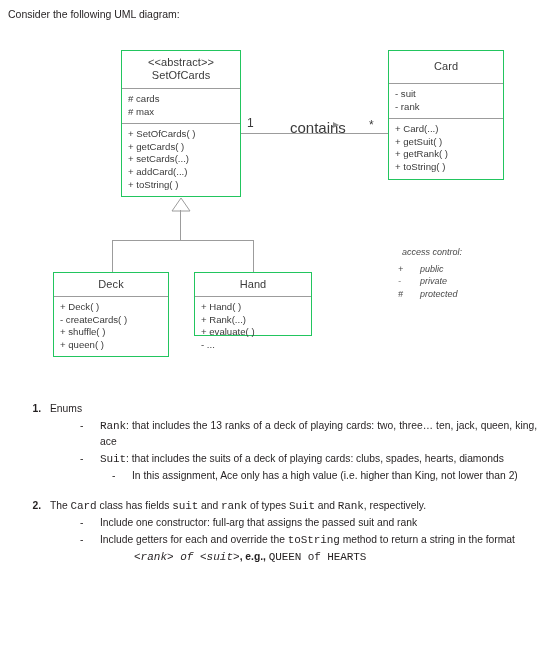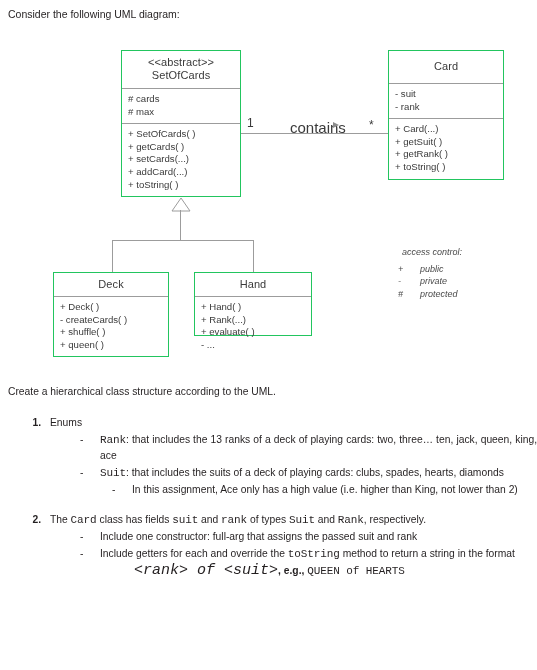--- a/index.html
+++ b/index.html
@@ -226,21 +226,21 @@
   ul.dash.tight {
     padding-left: 8px;
   }
   .mono {
     font-family: "Liberation Mono", monospace;
     font-size: 11px;
     letter-spacing: -0.1px;
   }
   .mono-ital {
     font-family: "Liberation Mono", monospace;
-    font-size: 15px;
+    font-size: 11px;
     font-style: italic;
   }
   .bold { font-weight: bold; }
   #format-example {
     margin-left: 34px;
     margin-top: 1px;
     line-height: 15.5px;
   }
   .gap { margin-top: 14px; }
 </style>
@@ -333,21 +333,20 @@
     <div class="legend-title">access control:</div>
     <div class="legend-row"><span class="legend-sym">+</span><span>public</span></div>
     <div class="legend-row"><span class="legend-sym">-</span><span>private</span></div>
     <div class="legend-row"><span class="legend-sym">#</span><span>protected</span></div>
   </div>
 
 </div>
 
 <div id="instructions">
 
-  <div class="instr-lead">Create a hierarchical class structure according to the UML.</div>
 
   <ol class="steps">
 
     <li>
       <span class="li-head">Enums</span>
       <ul class="dash">
         <li><span class="mono">Rank</span><span>: that includes the 13 ranks of a deck of playing cards: two, three… ten, jack, queen, king, ace</span></li>
         <li><span class="mono">Suit</span><span>: that includes the suits of a deck of playing cards: clubs, spades, hearts, diamonds</span>
           <ul class="dash tight">
             <li>In this assignment, Ace only has a high value (i.e. higher than King, not lower than 2)</li>

